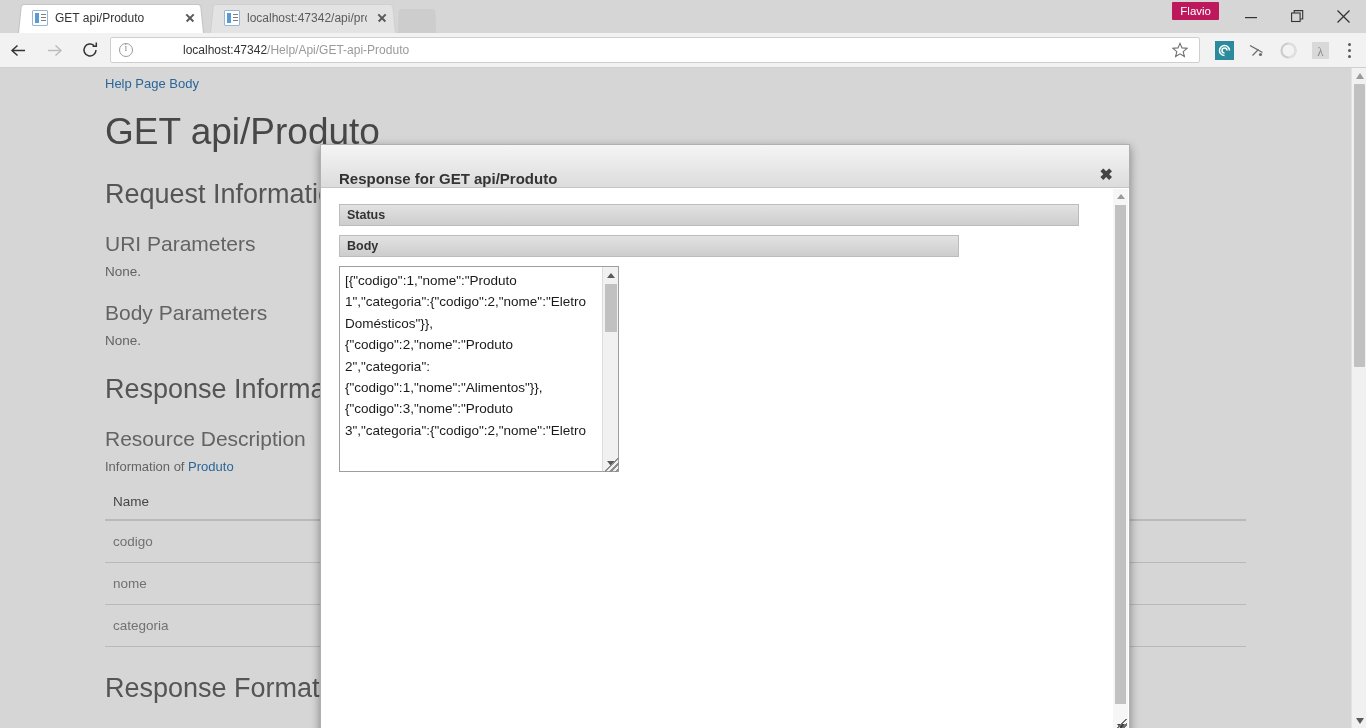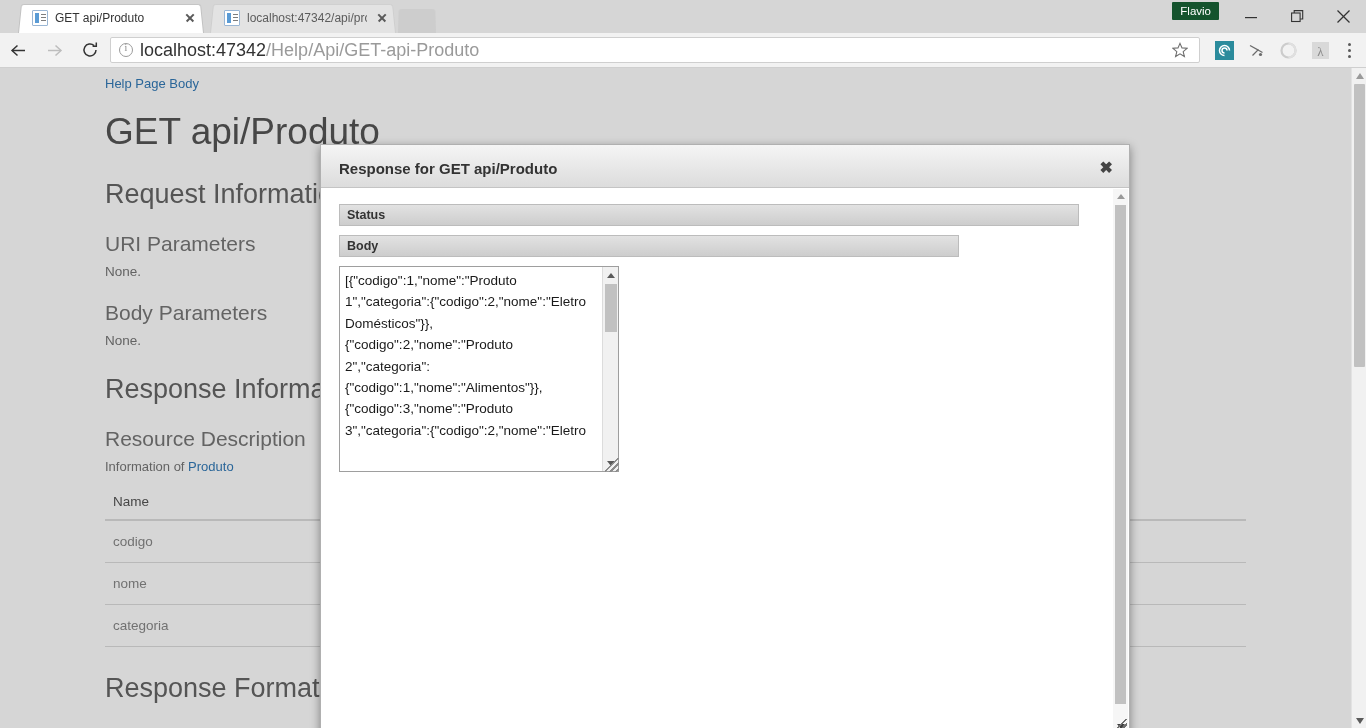--- a/index.html
+++ b/index.html
@@ -74,21 +74,21 @@
     border-top-left-radius: 3px; border-top-right-radius: 3px;
     cursor: pointer;
   }
 
   .winbtns { position: absolute; top: 0; right: 0; height: 33px; display: flex; }
   .winbtn { width: 46px; height: 33px; display: flex; align-items: center; justify-content: center; cursor: pointer; }
   .winbtn svg { display: block; }
   .userchip {
     position: absolute; top: 2px; right: 147px;
     height: 18px; padding: 0 8px;
-    background: #14532d; color: #ffffff;
+    background: #be185d; color: #ffffff;
     font-size: 11.5px; line-height: 18px;
     border-radius: 1px;
   }
 
   .toolbar {
     position: absolute; top: 33px; left: 0; width: 1366px; height: 35px;
     background: #f2f2f2; border-bottom: 1px solid #cfcfcf;
     display: flex; align-items: center;
   }
   .navbtn {
@@ -102,21 +102,21 @@
   }
   .info-circle {
     width: 14px; height: 14px; border: 1.3px solid #9b9b9b; border-radius: 50%;
     position: relative; flex: none;
   }
   .info-circle::before {
     content: "i"; position: absolute; left: 0; right: 0; top: -2px;
     text-align: center; font-size: 10px; color: #8a8a8a;
     font-family: "Liberation Serif", serif;
   }
-  .url { font-size: 18px; color: #9a9a9a; white-space: nowrap; }
+  .url { font-size: 12px; color: #9a9a9a; white-space: nowrap; margin-left: 43px; }
   .url b { color: #333; font-weight: normal; }
   .star {
     width: 22px; height: 26px; flex: none; display: flex; align-items: center; justify-content: center;
     cursor: pointer;
   }
   .ext { width: 32px; height: 35px; display: flex; align-items: center; justify-content: center; cursor: pointer; }
   .kebab {
     width: 26px; height: 35px; display: flex; flex-direction: column; align-items: center;
     justify-content: center; gap: 3px; cursor: pointer; margin-right: 4px;
   }
@@ -186,21 +186,21 @@
     width: 810px; height: 592px;
     background: #ffffff;
     border: 1px solid #b0b0b0;
     box-shadow: 0 3px 9px rgba(0,0,0,0.4);
     display: flex; flex-direction: column;
   }
   .modal-header {
     height: 43px; flex: none;
     background: linear-gradient(#f5f5f5, #dcdcdc);
     border-bottom: 1px solid #c4c4c4;
-    display: flex; align-items: center;
+    display: flex; align-items: flex-end;
     padding: 4px 14px 0 18px;
   }
   .modal-title { font-size: 15px; font-weight: bold; color: #333; flex: 1 1 auto; }
   .modal-close {
     font-size: 16px; color: #444; cursor: pointer; font-weight: bold;
     line-height: 1; padding: 4px 2px;
   }
   .modal-body {
     flex: 1 1 auto; position: relative; overflow: hidden;
     padding: 16px 22px 0 18px;

